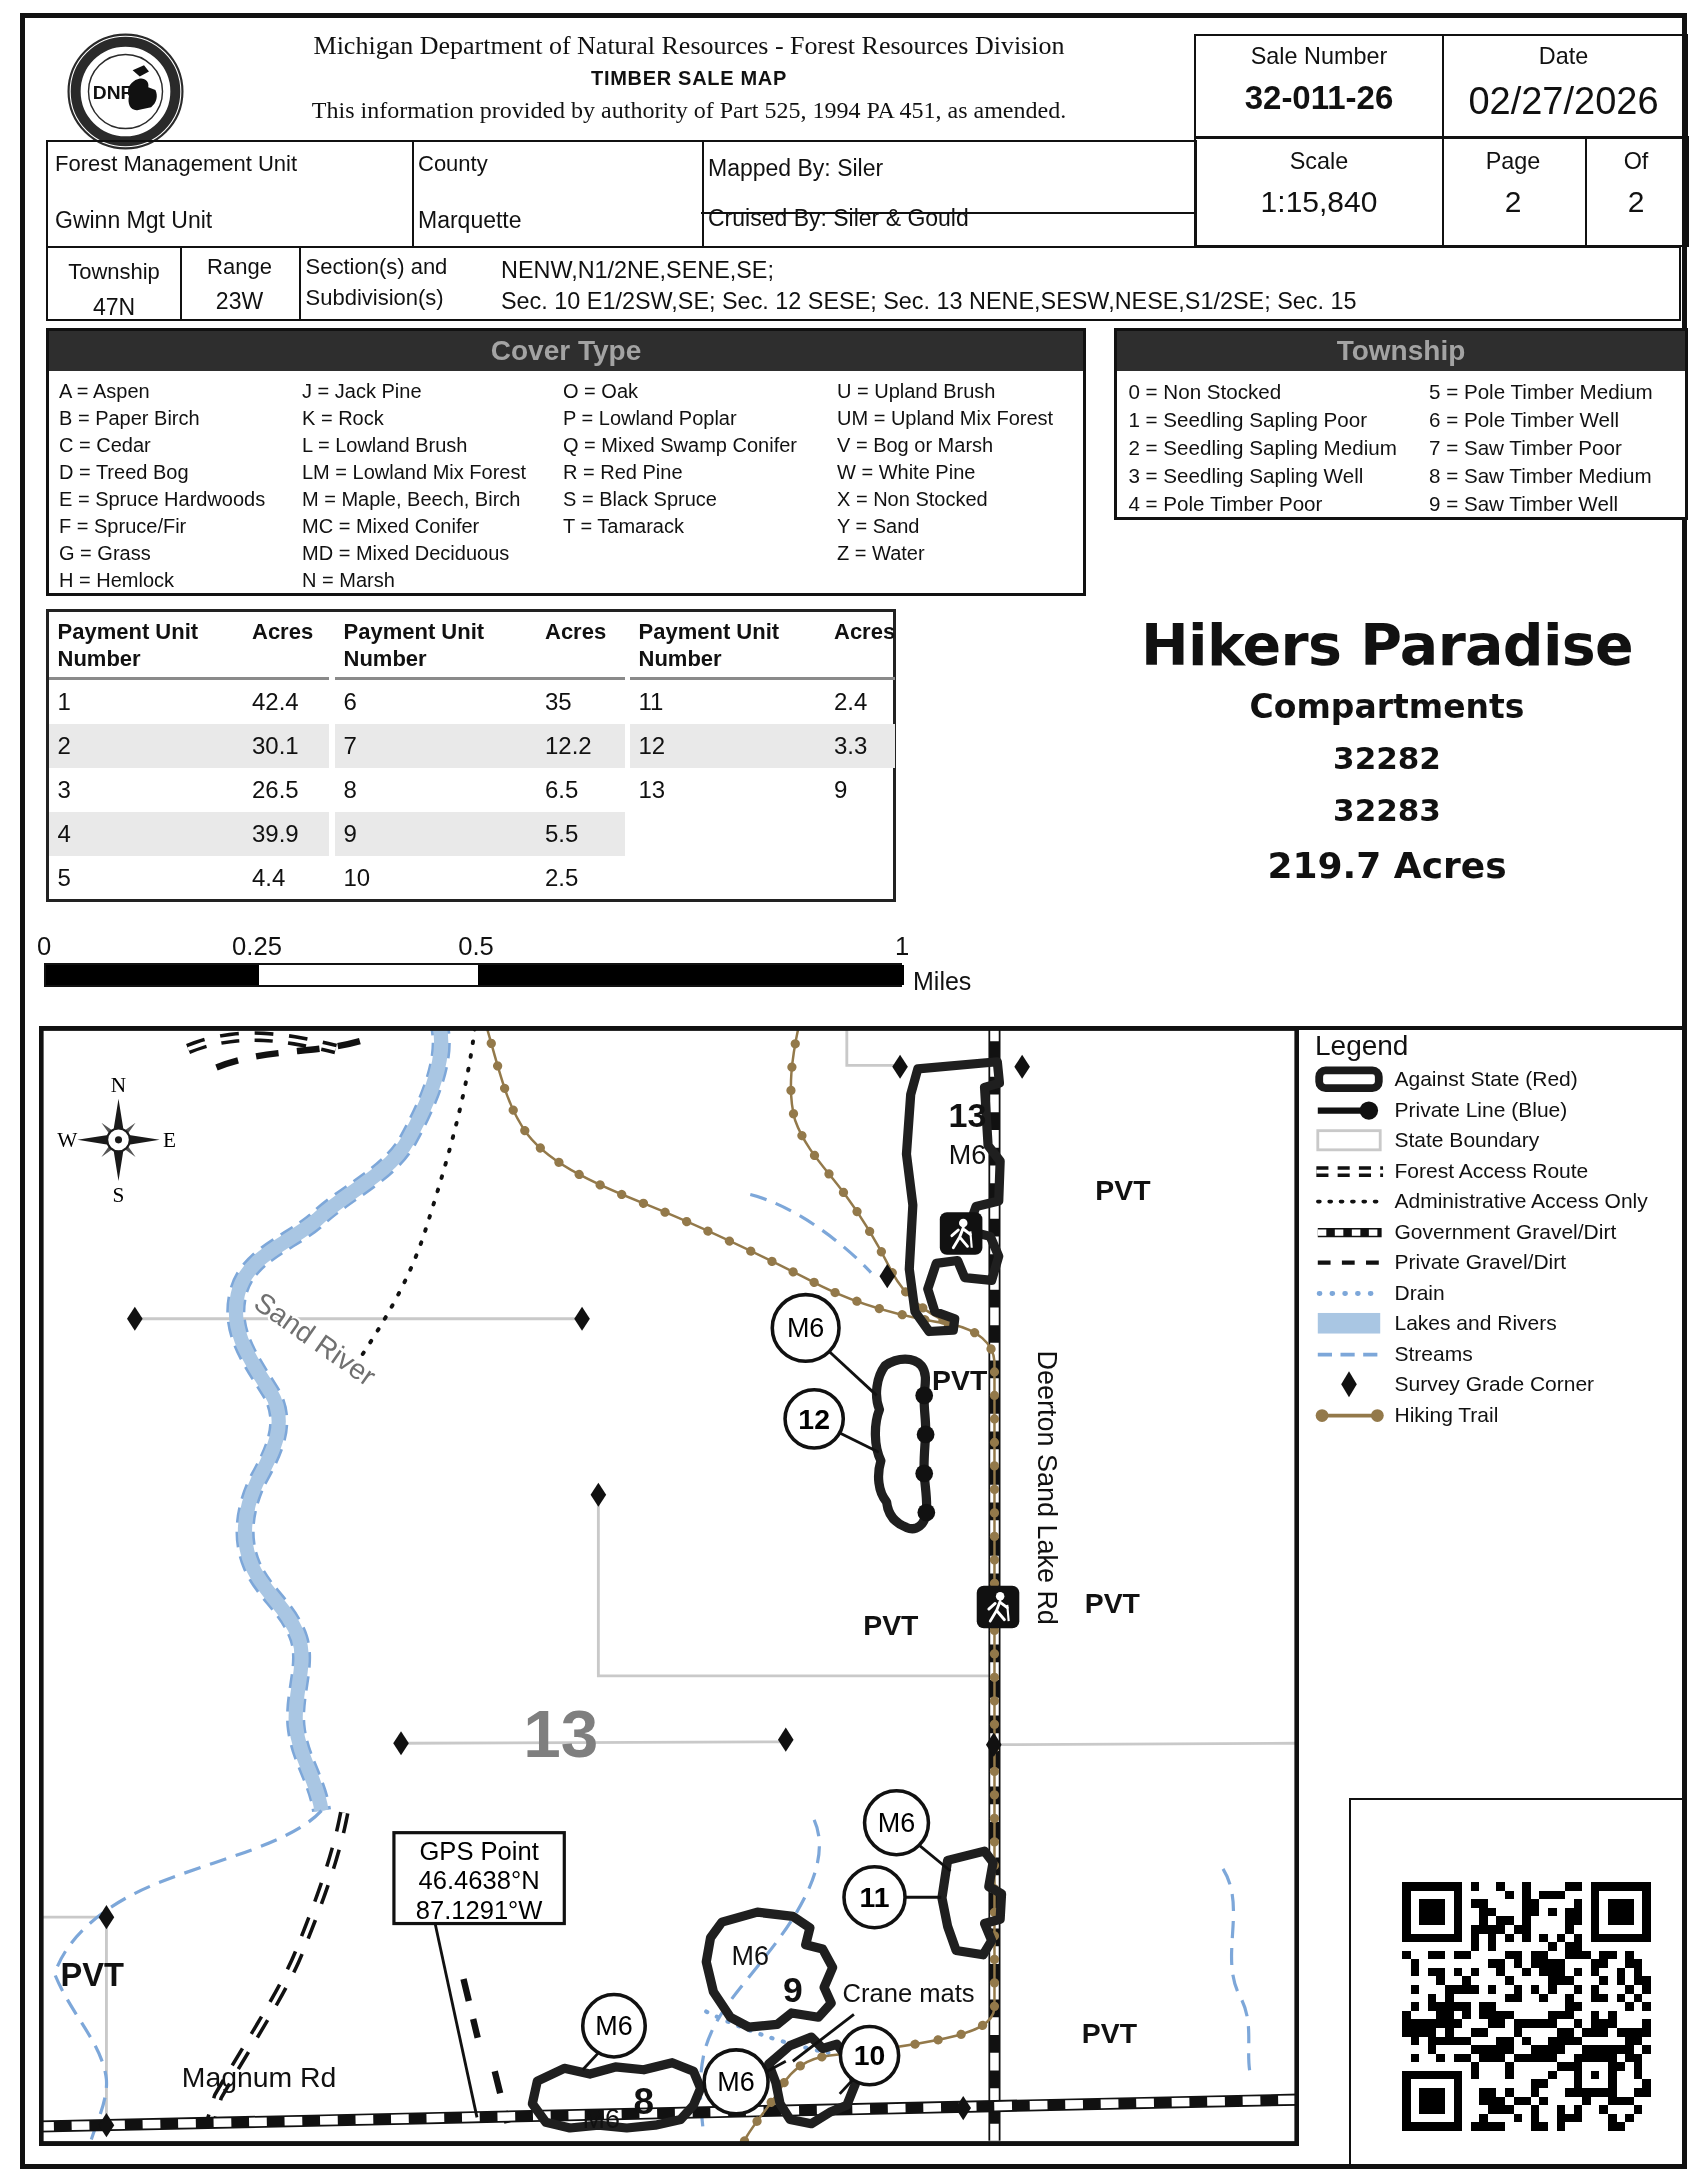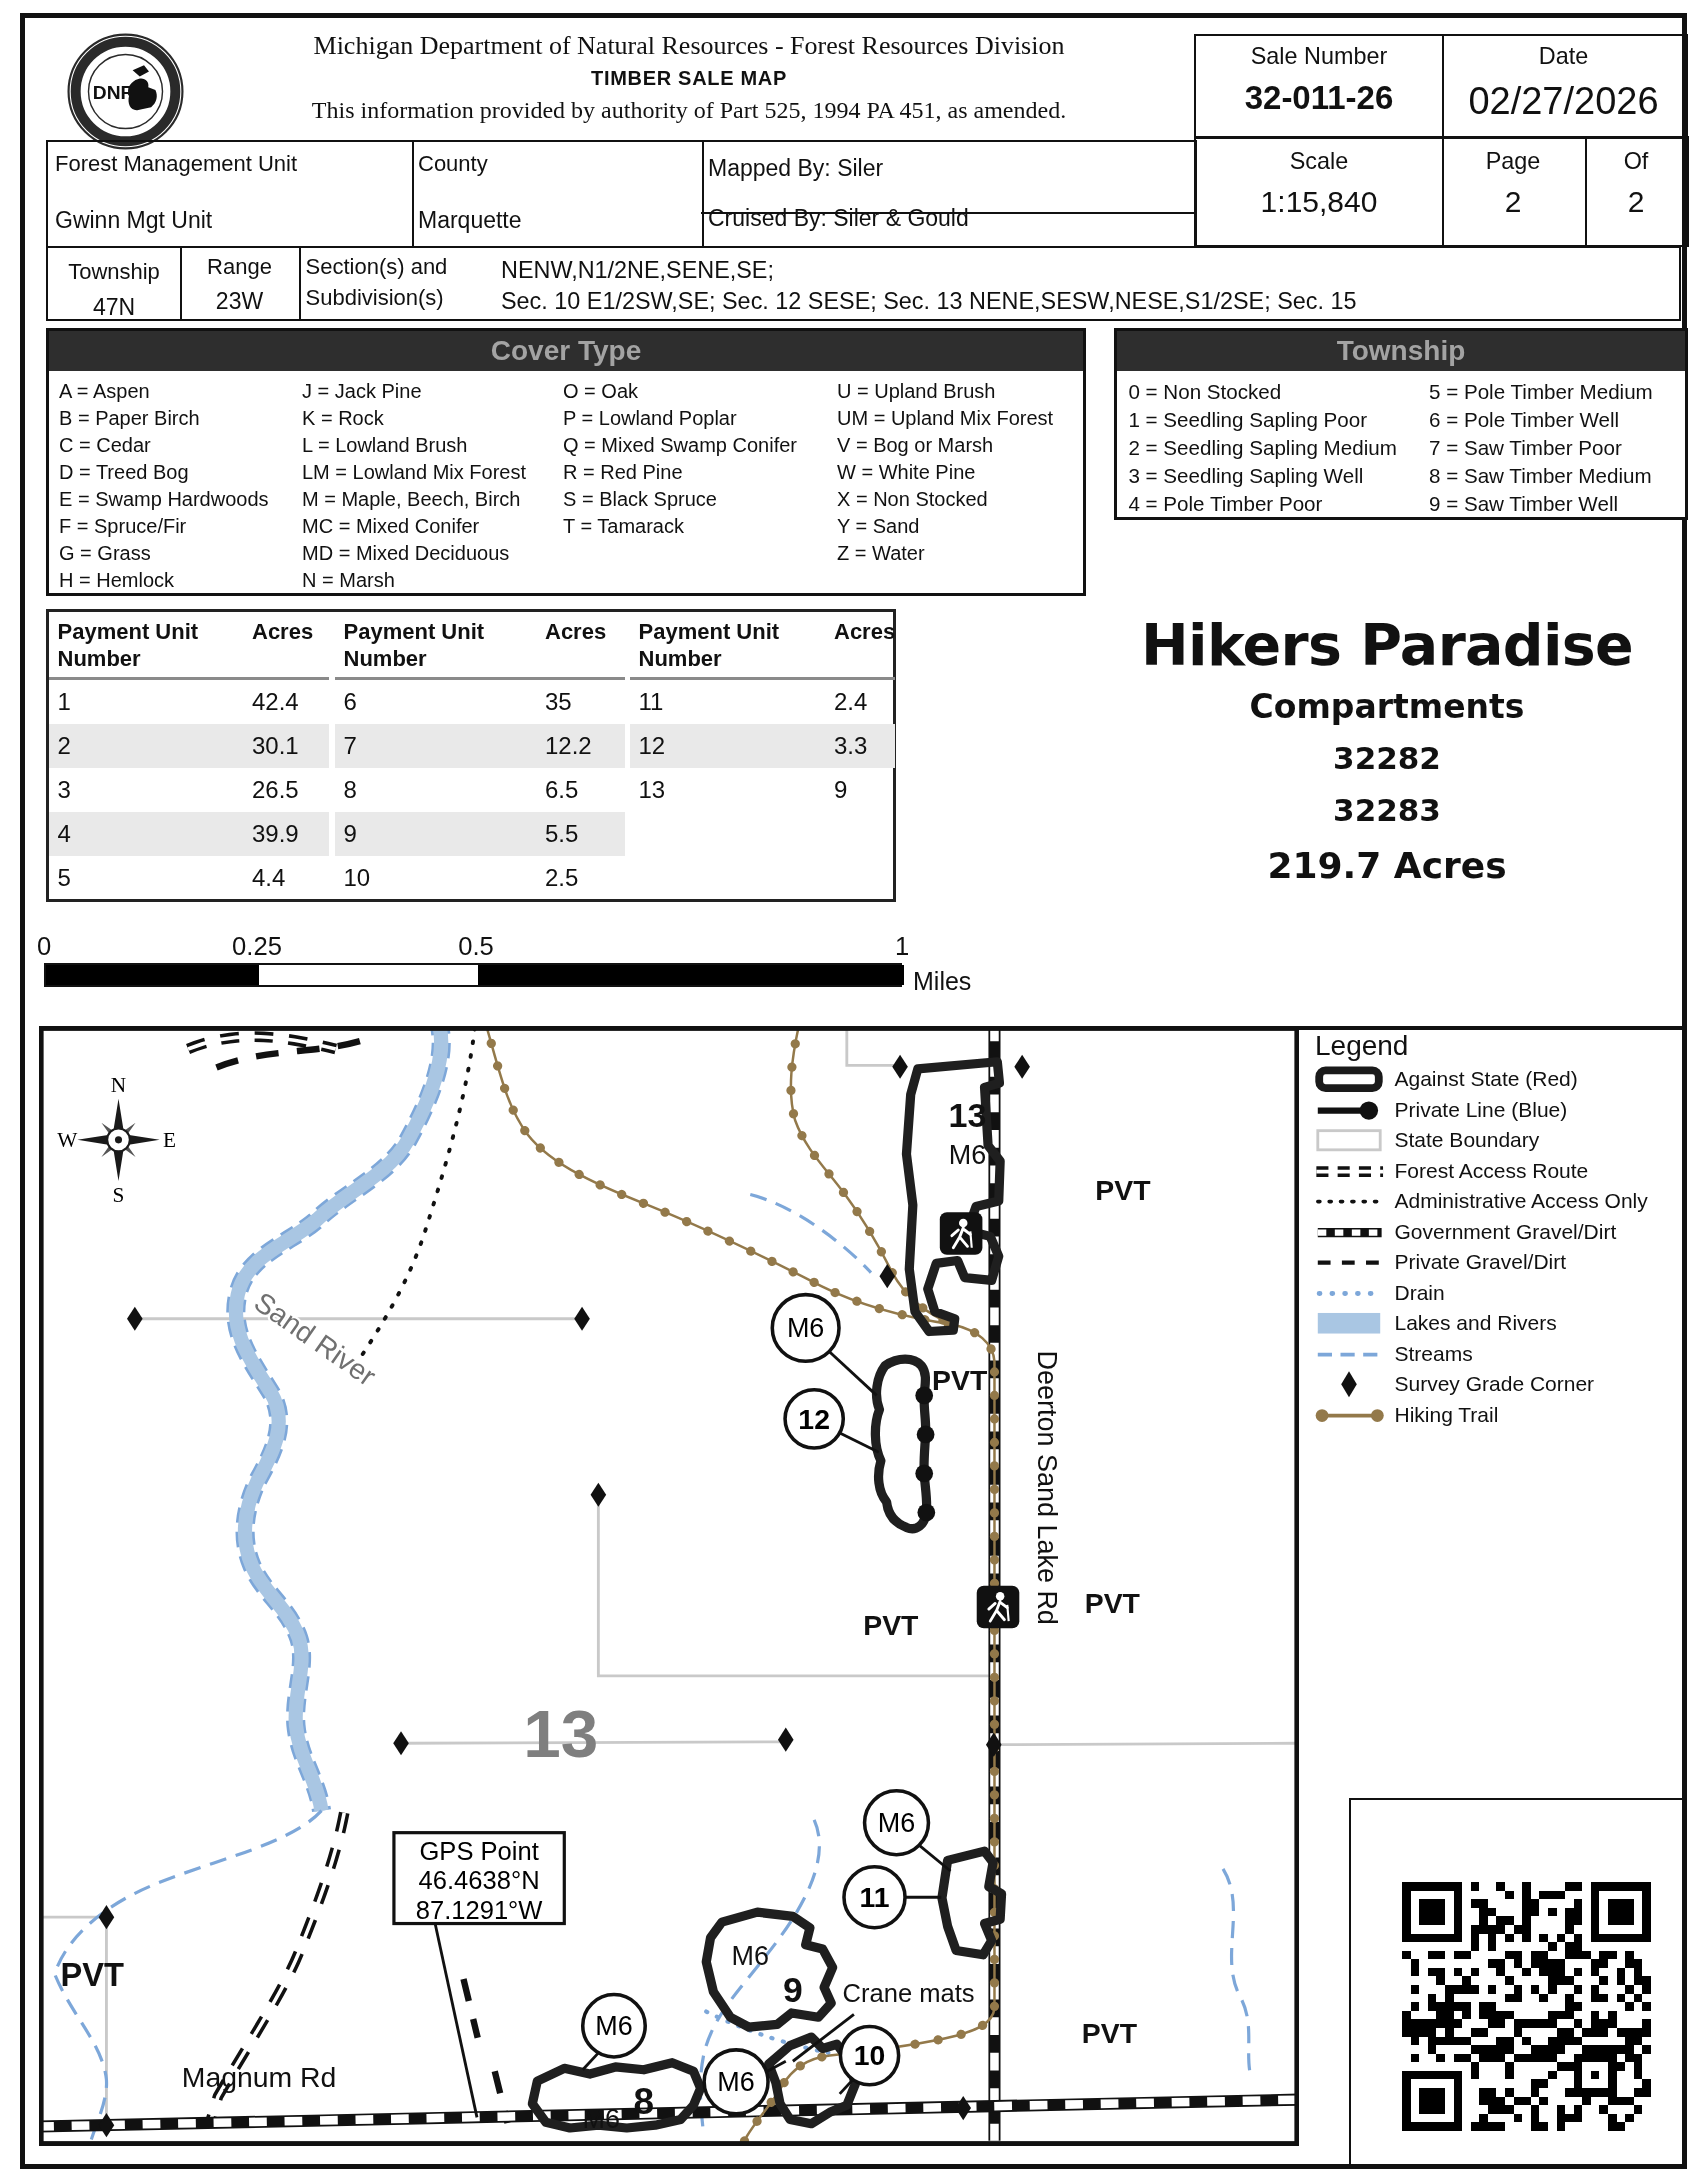--- a/index.html
+++ b/index.html
@@ -137,21 +137,21 @@
   <div class="abs nowrap" style="left:204px;top:40px;font-size:23.4px;">Sec. 10 E1/2SW,SE; Sec. 12 SESE; Sec. 13 NENE,SESW,NESE,S1/2SE; Sec. 15</div>
 </div>
 
 <div class="abs keybox" style="left:46px;top:328px;width:1040px;height:268px;">
   <div class="box-dark-hdr" style="height:40px;line-height:40px;">Cover Type</div>
   <ul class="abs keylist" style="left:10px;top:47px;">
       <li>A = Aspen</li>
       <li>B = Paper Birch</li>
       <li>C = Cedar</li>
       <li>D = Treed Bog</li>
-      <li>E = Swamp Hardwoods</li>
+      <li>E = Spruce Hardwoods</li>
       <li>F = Spruce/Fir</li>
       <li>G = Grass</li>
       <li>H = Hemlock</li>
     </ul>
   <ul class="abs keylist" style="left:253px;top:47px;">
       <li>J = Jack Pine</li>
       <li>K = Rock</li>
       <li>L = Lowland Brush</li>
       <li>LM = Lowland Mix Forest</li>
       <li>M = Maple, Beech, Birch</li>

